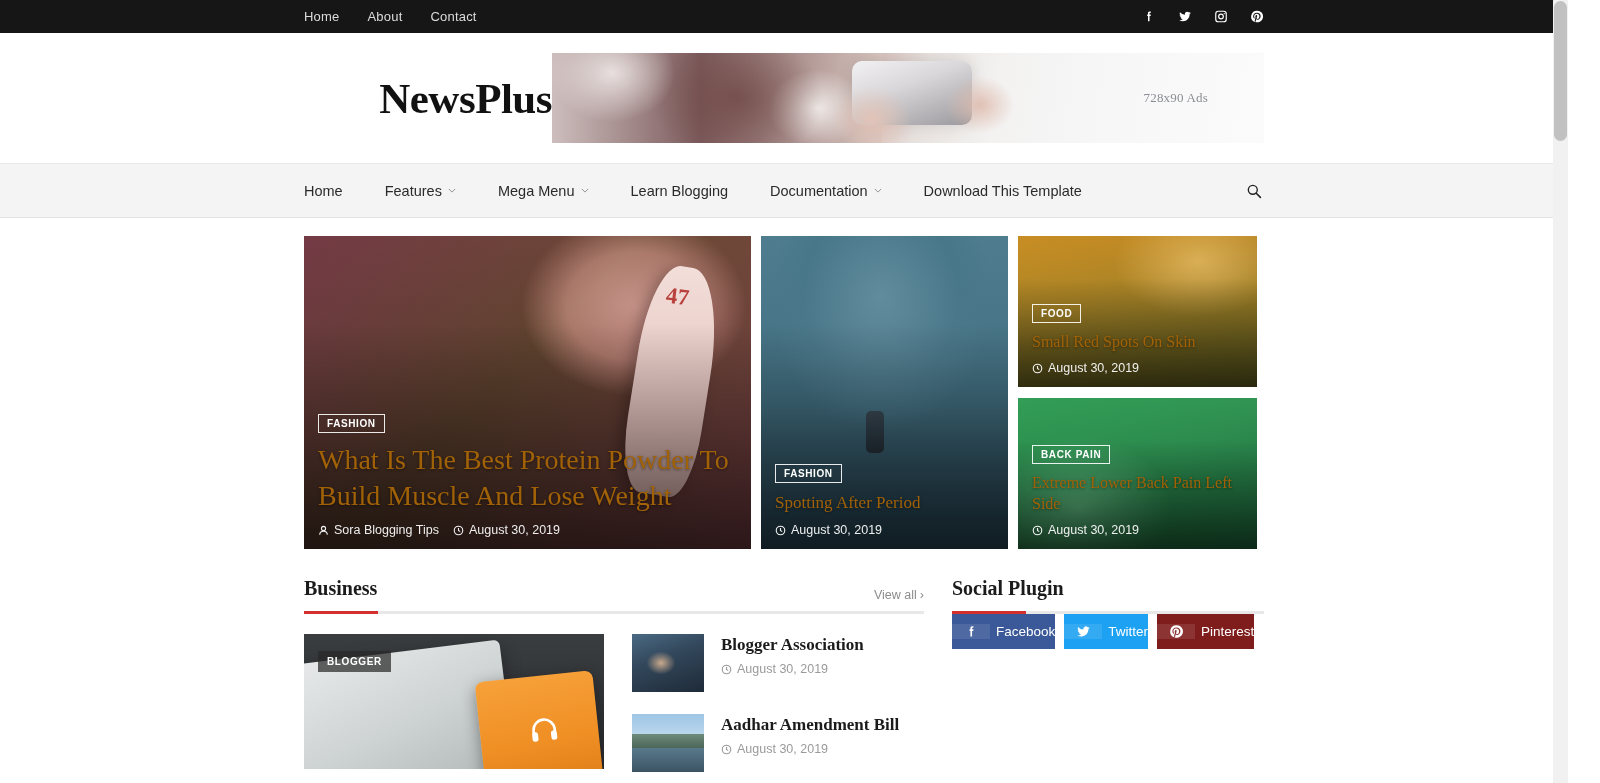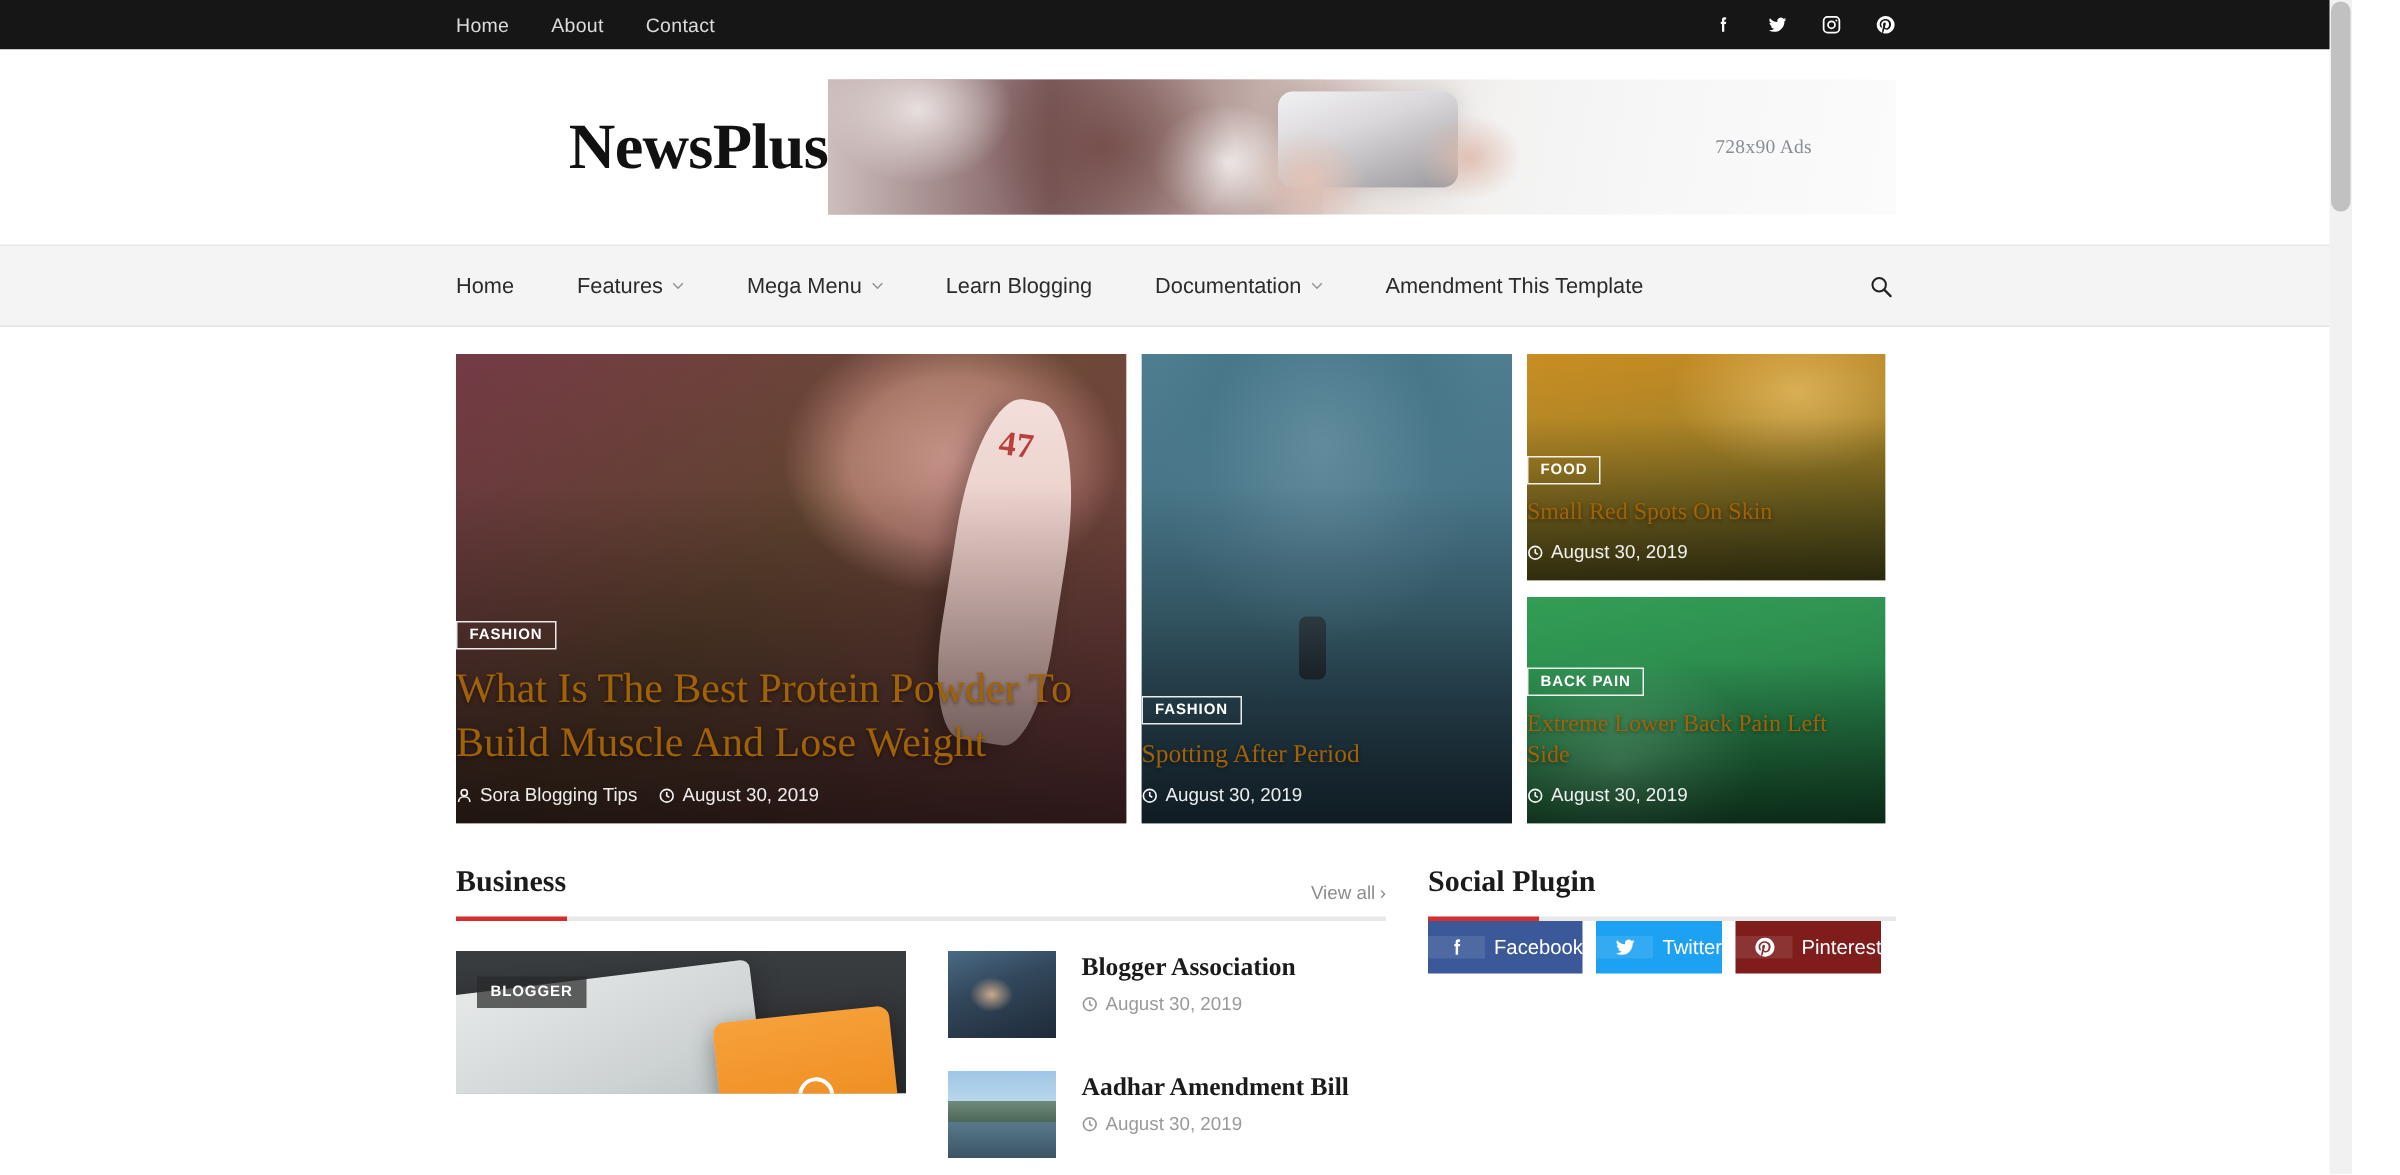--- a/index.html
+++ b/index.html
@@ -93,21 +93,21 @@
   .wrap { width: 960px; margin: 0 auto; }
   .feat {
     display: grid; grid-template-columns: 447px 247px 239px;
     gap: 10px; margin-top: 18px;
   }
   .card { position: relative; overflow: hidden; cursor: pointer; }
   .card .overlay {
     position: absolute; inset: 0;
     background: linear-gradient(to top, rgba(0,0,0,.62) 0%, rgba(0,0,0,.28) 38%, rgba(0,0,0,0) 72%);
   }
-  .card .content { position: absolute; left: 0; right: 14px; bottom: 12px; z-index: 2; margin-top: 23px; }
+  .card .content { position: absolute; left: 14px; right: 14px; bottom: 12px; z-index: 2; margin-top: 23px; }
   .cat {
     display: inline-block; border: 1px solid rgba(255,255,255,.9);
     color: #fff; font-size: 10px; font-weight: 700; letter-spacing: .6px;
     padding: 3px 8px 3px 8px; margin-bottom: 9px;
   }
   .ctitle {
     font-family: "Liberation Serif", serif; font-weight: 400; color: #a16207;
     text-shadow: 0 1px 3px rgba(0,0,0,.45); line-height: 1.28;
   }
   .big .ctitle { font-size: 28px; }
@@ -177,21 +177,21 @@
   }
   .sec-rule { position: absolute; left: 0; bottom: 0; height: 3px; width: 100%; background: #e8e8e8; }
   .sec-rule i { position: absolute; left: 0; top: 0; height: 3px; width: 74px; background: #d42f2f; display:block; }
   .viewall {
     position: absolute; right: 0; bottom: 12px;
     font-size: 12.5px; color: #8d8d8d; text-decoration: none;
     display: flex; align-items: center; gap: 3px; cursor: pointer;
   }
 
   .biz { display: grid; grid-template-columns: 300px 1fr; gap: 28px; margin-top: 20px; }
-  .biz-feat { position: relative; height: 95px; overflow: hidden; cursor: pointer; }
+  .biz-feat { position: relative; height: 135px; overflow: hidden; cursor: pointer; }
   .img-desk {
     position:absolute; inset:0;
     background:
       linear-gradient(180deg,#3a3d40 0%,#2a2c2f 100%);
   }
   .img-desk::before {
     content:""; position:absolute; left:-10px; top:18px; width:215px; height:150px;
     background: linear-gradient(160deg,#e8eaea 0%,#cdd2d2 50%,#aeb5b5 100%);
     transform: rotate(-7deg); border-radius: 6px;
     box-shadow: 0 6px 18px rgba(0,0,0,.35);
@@ -321,21 +321,21 @@
         <div class="menu-item">
           <span>Learn Blogging</span>
         </div>
         <div class="menu-item">
           <span>Documentation</span>
           <svg class="chev" viewBox="0 0 10 6">
               <path d="M1 1l4 4 4-4" fill="none" stroke="#555" stroke-width="1.2"></path>
             </svg>
         </div>
         <div class="menu-item">
-          <span>Amendment This Template</span>
+          <span>Download This Template</span>
         </div>
       </nav>
       <div class="search-btn">
         <svg viewBox="0 0 20 20">
             <circle cx="8.5" cy="8.5" r="5.6" fill="none" stroke="#222" stroke-width="1.7"></circle>
             <path d="M12.8 12.8L18 18" stroke="#222" stroke-width="1.9" fill="none" stroke-linecap="round"></path>
           </svg>
       </div>
     </div>
   </div>

